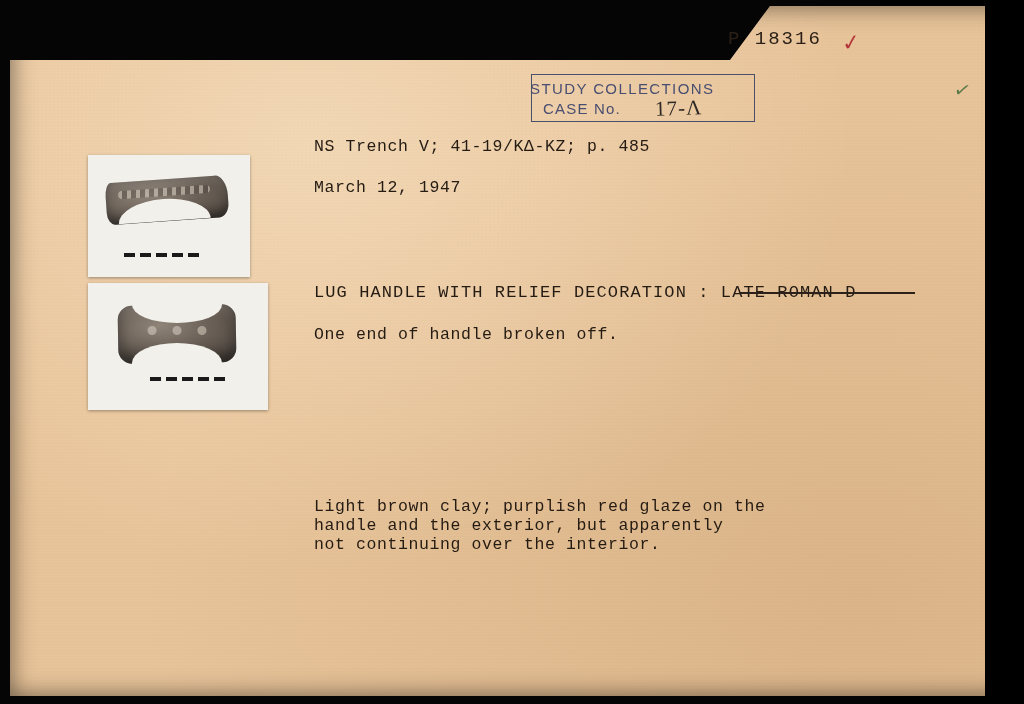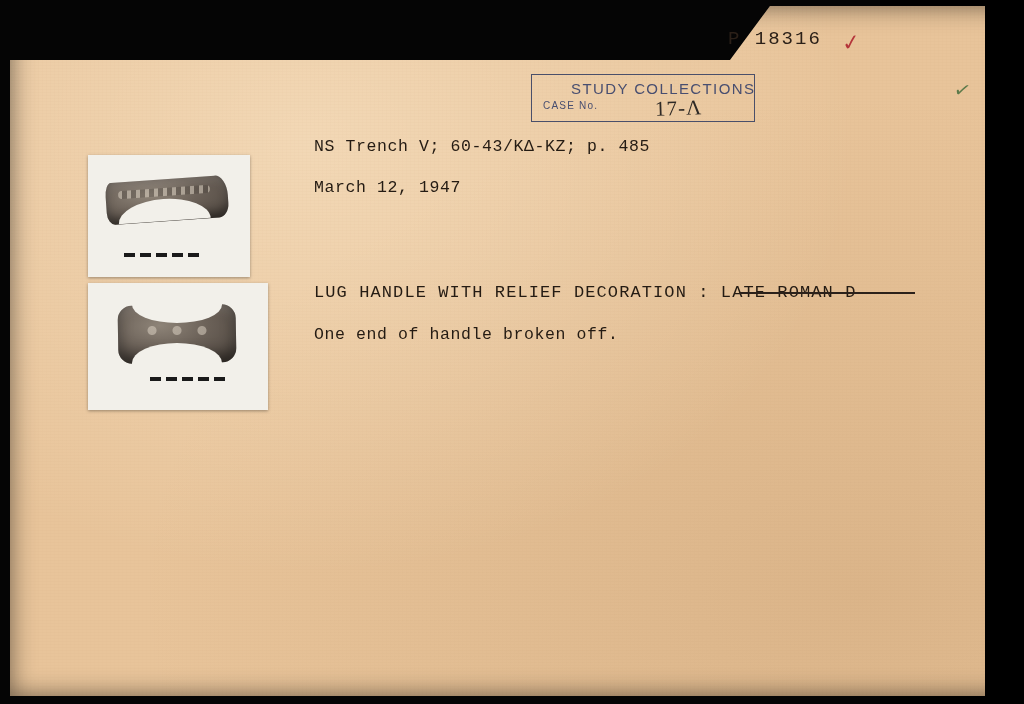--- a/index.html
+++ b/index.html
@@ -87,32 +87,32 @@
     position: absolute;
     left: 531px;
     top: 74px;
     width: 224px;
     height: 48px;
     border: 1.5px solid #4a4f6a;
     box-sizing: border-box;
   }
   #stamp-line1 {
     position: absolute;
-    left: 571px;
+    left: 530px;
     top: 80px;
     font-size: 15px;
     letter-spacing: 1.4px;
     color: #484e70;
     font-family: "Liberation Sans", sans-serif;
   }
   #stamp-line2 {
     position: absolute;
     left: 543px;
     top: 100px;
-    font-size: 10px;
+    font-size: 15px;
     letter-spacing: 1.2px;
     color: #484e70;
     font-family: "Liberation Sans", sans-serif;
   }
   #case-number {
     position: absolute;
     left: 655px;
     top: 96px;
     font-size: 21px;
     color: #2f2a26;
@@ -243,25 +243,28 @@
 
   <div class="txt" id="accession">P 18316</div>
   <div id="accession-check">✓</div>
   <div id="tab-check">✓</div>
 
   <div id="stamp-box"></div>
   <div id="stamp-line1">STUDY COLLECTIONS</div>
   <div id="stamp-line2">CASE No.</div>
   <div id="case-number">17-Λ</div>
 
-  <div class="txt typed" id="trench-line">NS Trench V; 60-43/KΔ-KZ; p. 485</div>
+  <div class="txt typed" id="trench-line">NS Trench V; 41-19/KΔ-KZ; p. 485</div>
   <div class="txt typed" id="date-line">March 12, 1947</div>
   <div class="txt typed" id="title-line">LUG HANDLE WITH RELIEF DECORATION : LATE ROMAN D</div>
   <div id="title-strike"></div>
   <div class="txt typed" id="broken-line">One end of handle broken off.</div>
+  <div class="txt typed" id="clay-block">Light brown clay; purplish red glaze on the
+handle and the exterior, but apparently
+not continuing over the interior.</div>
 
   <div class="plate" id="plate-top">
     <div class="sherd" id="sherd-top"></div>
     <div class="sherd" id="sherd-top-relief"></div>
     <div class="sherd" id="sherd-top-notch"></div>
     <div class="scalebar" id="scale-top"></div>
   </div>
 
   <div class="plate" id="plate-bottom">
     <div class="sherd" id="sherd-bottom"></div>

